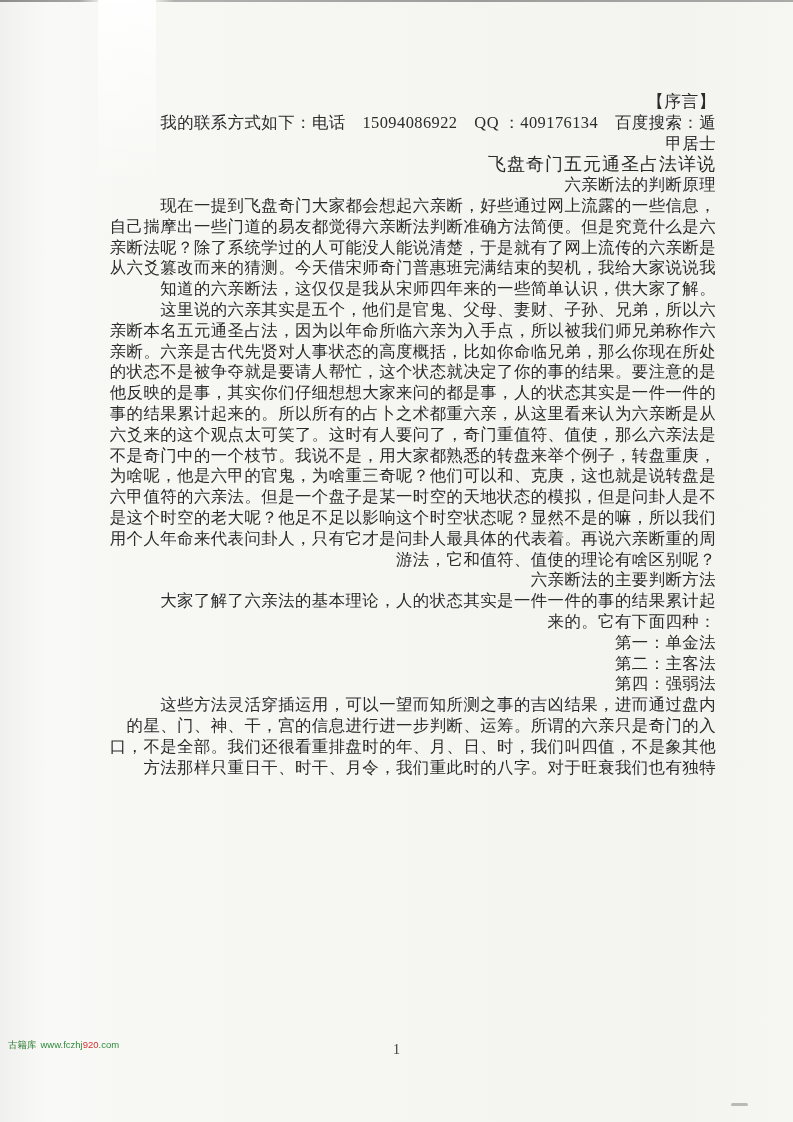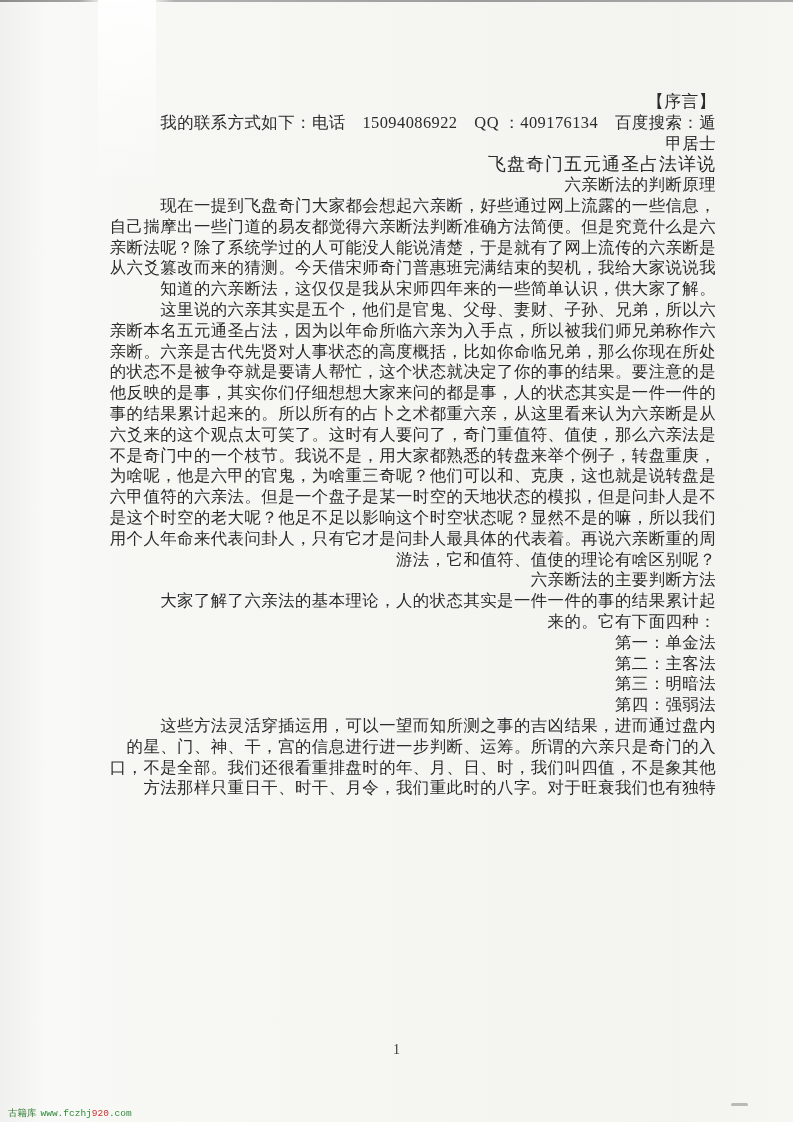--- a/index.html
+++ b/index.html
@@ -66,25 +66,25 @@
     top: 1042px;
     left: 0;
     width: 100%;
     text-align: center;
     font-size: 14px;
     color: #3a3a3a;
   }
   .watermark {
     position: absolute;
     left: 8px;
-    top: 1107px;
+    top: 1039px;
     font-size: 9.5px;
     letter-spacing: 0;
     color: #2e8b3a;
-    font-family: Liberation Mono, monospace;
+    font-family: Liberation Sans, sans-serif;
   }
   .watermark .site-name { margin-right: 4px; color: #2e7d32; }
   .watermark .red { color: #d03030; }
   .artifact-dash {
     position: absolute;
     left: 731px;
     top: 1103px;
     width: 17px;
     height: 3px;
     background: #b9b9b5;
@@ -113,21 +113,20 @@
     <p class="indent">现在一提到飞盘奇门大家都会想起六亲断，好些通过网上流露的一些信息，自己揣摩出一些门道的易友都觉得六亲断法判断准确方法简便。但是究竟什么是六亲断法呢？除了系统学过的人可能没人能说清楚，于是就有了网上流传的六亲断是从六爻篡改而来的猜测。今天借宋师奇门普惠班完满结束的契机，我给大家说说我知道的六亲断法，这仅仅是我从宋师四年来的一些简单认识，供大家了解。</p>
 
     <p class="indent">这里说的六亲其实是五个，他们是官鬼、父母、妻财、子孙、兄弟，所以六亲断本名五元通圣占法，因为以年命所临六亲为入手点，所以被我们师兄弟称作六亲断。六亲是古代先贤对人事状态的高度概括，比如你命临兄弟，那么你现在所处的状态不是被争夺就是要请人帮忙，这个状态就决定了你的事的结果。要注意的是他反映的是事，其实你们仔细想想大家来问的都是事，人的状态其实是一件一件的事的结果累计起来的。所以所有的占卜之术都重六亲，从这里看来认为六亲断是从六爻来的这个观点太可笑了。这时有人要问了，奇门重值符、值使，那么六亲法是不是奇门中的一个枝节。我说不是，用大家都熟悉的转盘来举个例子，转盘重庚，为啥呢，他是六甲的官鬼，为啥重三奇呢？他们可以和、克庚，这也就是说转盘是六甲值符的六亲法。但是一个盘子是某一时空的天地状态的模拟，但是问卦人是不是这个时空的老大呢？他足不足以影响这个时空状态呢？显然不是的嘛，所以我们用个人年命来代表问卦人，只有它才是问卦人最具体的代表着。再说六亲断重的周游法，它和值符、值使的理论有啥区别呢？</p>
 
     <p class="indent">六亲断法的主要判断方法</p>
 
     <p class="indent">大家了解了六亲法的基本理论，人的状态其实是一件一件的事的结果累计起来的。它有下面四种：</p>
 
     <p class="indent">第一：单金法</p>
     <p class="indent">第二：主客法</p>
-    <p class="indent">第三：明暗法</p>
     <p class="indent">第四：强弱法</p>
 
     <p class="indent">这些方法灵活穿插运用，可以一望而知所测之事的吉凶结果，进而通过盘内的星、门、神、干，宫的信息进行进一步判断、运筹。所谓的六亲只是奇门的入口，不是全部。我们还很看重排盘时的年、月、日、时，我们叫四值，不是象其他方法那样只重日干、时干、月令，我们重此时的八字。对于旺衰我们也有独特</p>
 
   </main>
 
   <div class="page-number">1</div>
 
   <div class="watermark">
     <span class="site-name">古籍库</span><span>www.fczhj</span><span class="red">920</span><span>.com</span>

